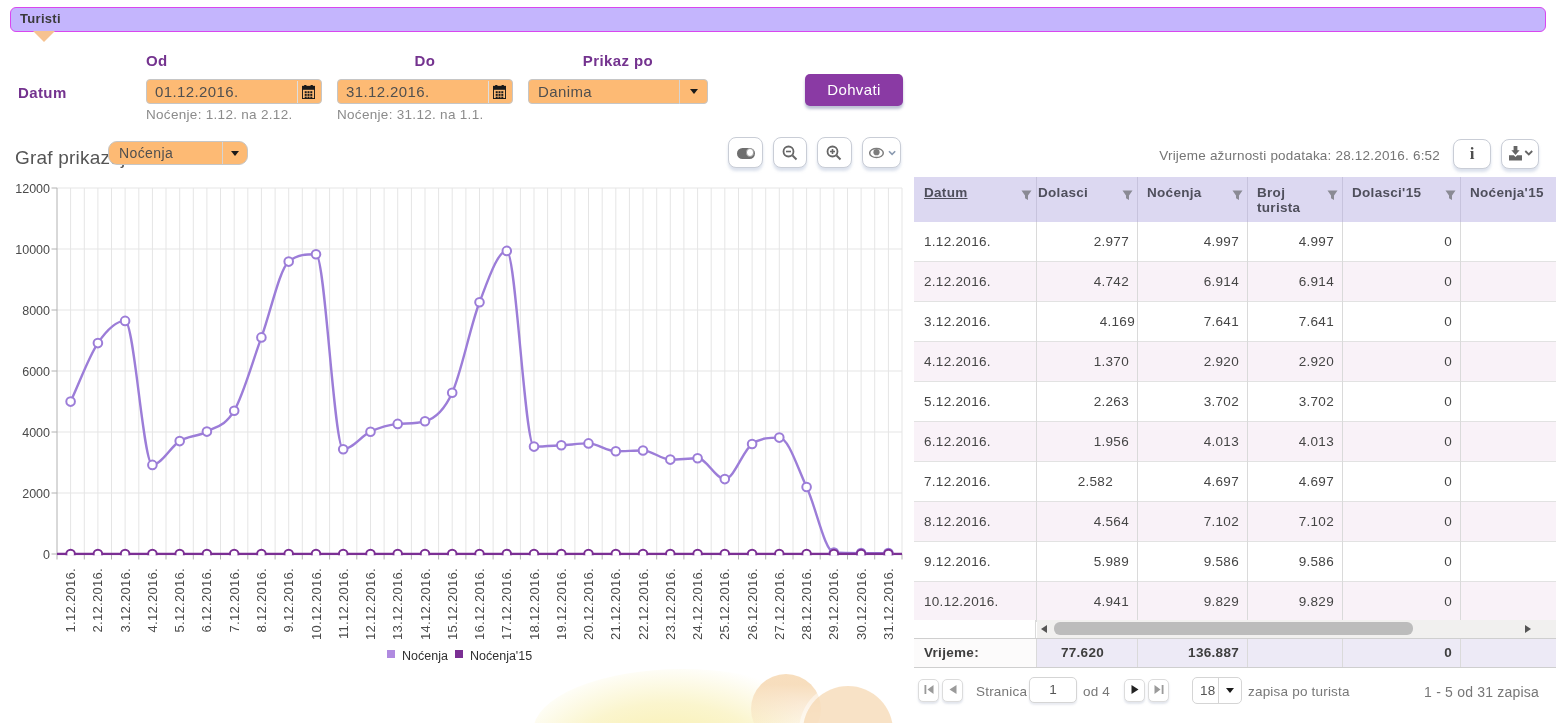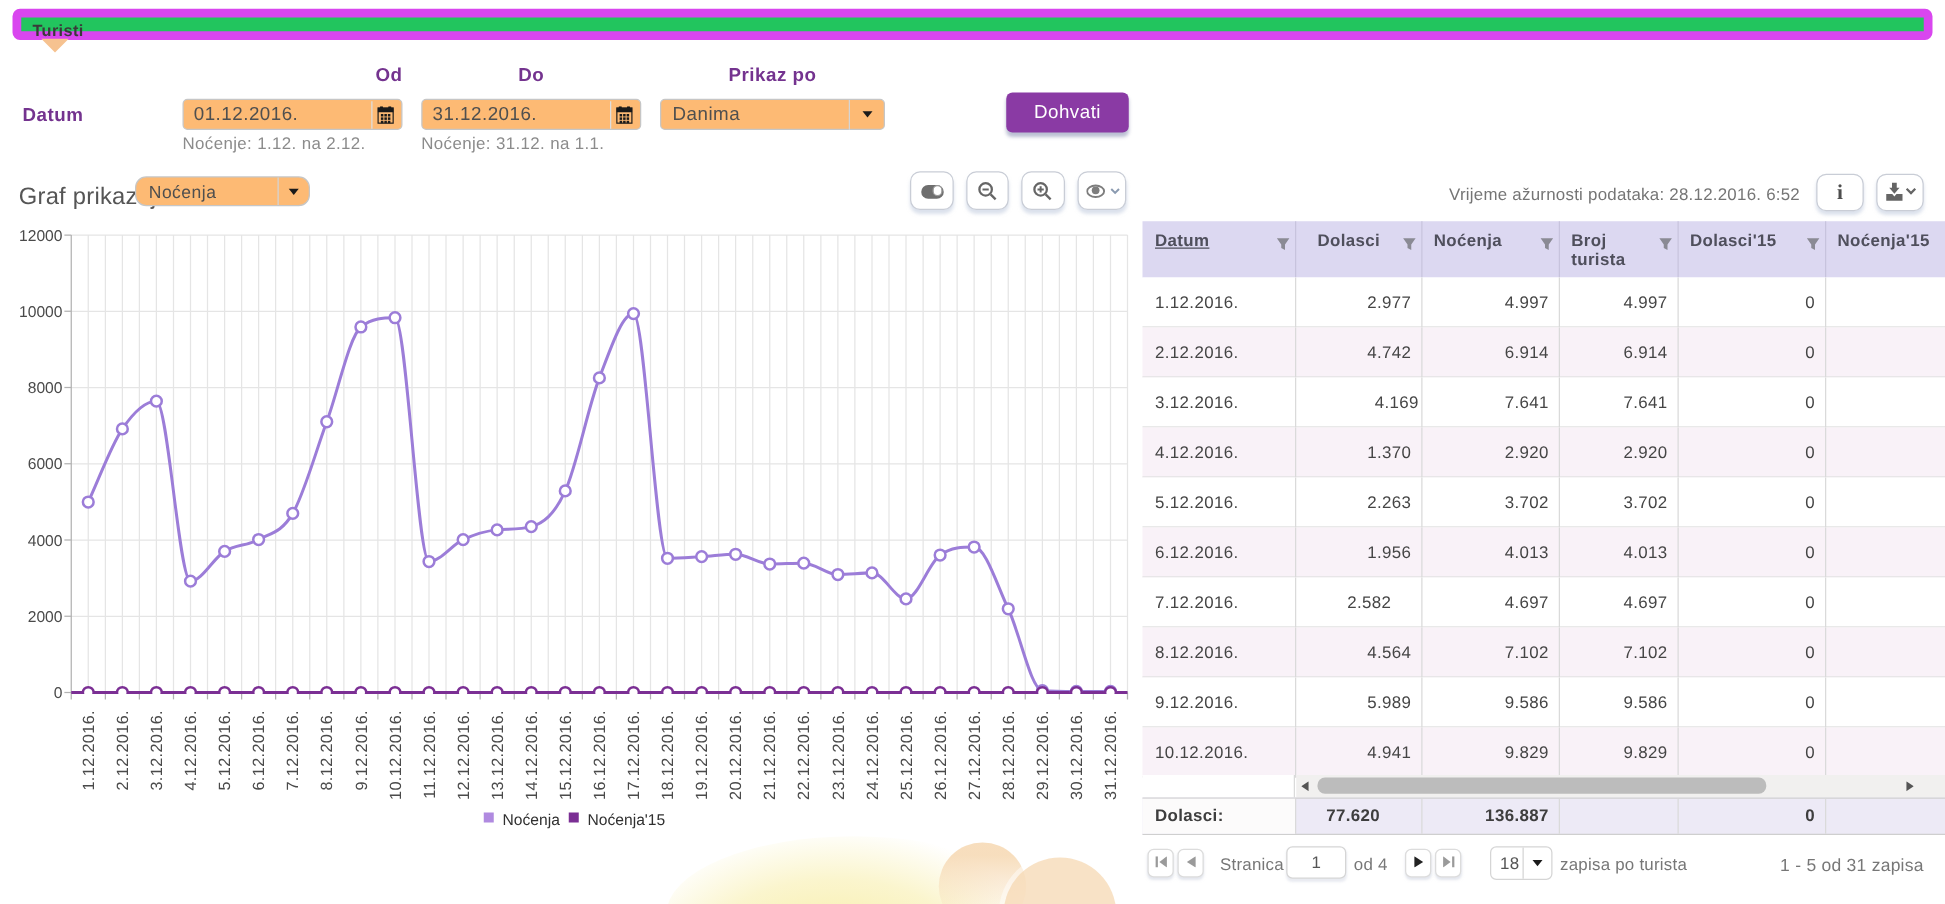--- a/index.html
+++ b/index.html
@@ -5,21 +5,21 @@
  font-family:"Liberation Sans",sans-serif;}
 .abs{position:absolute}
 
 #blob1{left:533px;top:669px;width:300px;height:125px;border-radius:50%;
  background:radial-gradient(ellipse at 45% 85%,rgba(247,235,150,.95) 0%,rgba(247,237,165,.55) 48%,rgba(247,238,170,0) 75%)}
 #blob2{left:751px;top:674px;width:70px;height:70px;border-radius:50%;
  background:linear-gradient(to bottom,rgba(246,216,178,.85) 15%,rgba(246,216,178,0) 90%)}
 #blob3{left:803px;top:686px;width:90px;height:90px;border-radius:50%;background:rgba(247,220,186,.82);box-shadow:0 0 0 4px rgba(255,255,255,.45)}
 #blob4{left:886px;top:414px;width:416px;height:416px;border-radius:50%;background:#fff}
 
-#tab{left:10px;top:7px;width:1536px;height:25px;background:#22c55e;border:7px solid #d946ef;
+#tab{left:10px;top:7px;width:1536px;height:25px;background:#c4b5fd;border:1px solid #d946ef;
  border-radius:6px;font-size:13px;font-weight:bold;color:#3a3a3a;line-height:22px;padding-left:9px;letter-spacing:.3px}
 #tabtri{left:33px;top:31px;width:0;height:0;border-left:11px solid transparent;border-right:11px solid transparent;border-top:11px solid #f6c290}
 
 .plabel{font-size:15px;font-weight:bold;color:#74338f;letter-spacing:.4px}
 .inputbox{height:25px;background:#fdba74;border:1px solid #c6c6c6;border-radius:4px;
  font-size:15px;color:#4f4f4f;letter-spacing:.4px}
 .note{font-size:13.5px;color:#8b8b8b;letter-spacing:.3px}
 .calico{position:absolute;top:5px;width:13px;height:14px}
 .ddsep{position:absolute;right:27px;top:0;width:1px;height:24px;background:#d4d4d4}
 .ddarr{position:absolute;right:9px;top:9px;width:0;height:0;border-left:4.5px solid transparent;border-right:4.5px solid transparent;border-top:5.5px solid #1a1a1a}
@@ -54,21 +54,21 @@
 .legsq{position:absolute;top:650px;width:8px;height:8px}
 </style></head>
 <body>
 <div class="abs" id="blob1"></div>
 <div class="abs" id="blob2"></div>
 <div class="abs" id="blob3"></div>
 <div class="abs" id="blob4"></div>
 <div class="abs" id="tab">Turisti</div>
 <div class="abs" id="tabtri"></div>
 
-<div class="abs plabel" style="left:146px;top:52px;width:176px;text-align:right">Od</div>
+<div class="abs plabel" style="left:146px;top:52px;width:176px;text-align:left">Od</div>
 <div class="abs plabel" style="left:337px;top:52px;width:176px;text-align:center">Do</div>
 <div class="abs plabel" style="left:528px;top:52px;width:180px;text-align:center">Prikaz po</div>
 <div class="abs plabel" style="left:18px;top:84px">Datum</div>
 
 <div class="abs inputbox" style="left:146px;top:79px;width:176px;padding:3px 0 0 8px">01.12.2016.
   <span style="position:absolute;right:23px;top:1px;width:1px;height:22px;background:#dedede"></span><svg class="calico" style="right:6px" viewBox="0 0 13 14">
       <g fill="#1a1a1a">
         <rect x="2" y="0" width="2.4" height="3" rx=".4"></rect>
         <rect x="8.6" y="0" width="2.4" height="3" rx=".4"></rect>
         <rect x="0.2" y="1.6" width="12.6" height="3.2"></rect>
@@ -380,21 +380,21 @@
       </g>
       <path d="M17.3,5 l3.5,3.5 L24.2,5" fill="none" stroke="#656565" stroke-width="1.8"></path>
     </svg></div>
 
 <div class="abs" id="grid">
 <div class="hrow"></div>
 <div class="hcell" style="left:0px;width:122px"><span style="text-decoration:underline">Datum</span></div>
 <svg class="funnel" style="left:107px" viewBox="0 0 11 11">
       <path d="M0.5,0.5 h10 L7,5.5 V10 L4,8.3 V5.5 Z" fill="#8a8a94"></path>
     </svg>
-<div class="hcell" style="left:130px;width:101px">Dolasci</div>
+<div class="hcell" style="left:114px;width:101px">Dolasci</div>
 <div class="hline" style="left:122px"></div>
 <svg class="funnel" style="left:208px" viewBox="0 0 11 11">
       <path d="M0.5,0.5 h10 L7,5.5 V10 L4,8.3 V5.5 Z" fill="#8a8a94"></path>
     </svg>
 <div class="hcell" style="left:223px;width:110px">Noćenja</div>
 <div class="hline" style="left:223px"></div>
 <svg class="funnel" style="left:318px" viewBox="0 0 11 11">
       <path d="M0.5,0.5 h10 L7,5.5 V10 L4,8.3 V5.5 Z" fill="#8a8a94"></path>
     </svg>
 <div class="hcell" style="left:333px;width:95px">Broj<br>turista</div>
@@ -543,21 +543,21 @@
       <svg style="position:absolute;left:4px;top:5px" width="6" height="8" viewBox="0 0 6 8">
         <path d="M6,0 L0,4 L6,8 Z" fill="#555"></path>
       </svg>
       <div id="sthumb"></div>
       <svg style="position:absolute;right:26px;top:5px" width="6" height="8" viewBox="0 0 6 8">
         <path d="M0,0 L6,4 L0,8 Z" fill="#555"></path>
       </svg>
     </div>
 <div style="position:absolute;left:0;top:443px;width:122px;height:18px;background:#fff;border-right:1px solid #dadada"></div>
 <div id="foot">
-<div class="fcell" style="left:0;width:122px;padding-left:10px;background:#fcfbfb;height:28px">Dolasci:</div>
+<div class="fcell" style="left:0;width:122px;padding-left:10px;background:#fcfbfb;height:28px">Vrijeme:</div>
 <div class="fcell num" style="left:122px;width:93px;text-align:center">77.620</div>
 <div class="fcell num" style="left:223px;width:102px;text-align:right">136.887</div>
 <div class="fcell num" style="left:333px;width:87px;text-align:right"></div>
 <div class="fcell num" style="left:428px;width:110px;text-align:right">0</div>
 <div class="fcell num" style="left:546px;width:106px;text-align:right"></div>
 <div class="vline" style="left:122px;height:28px"></div>
 <div class="vline" style="left:223px;height:28px"></div>
 <div class="vline" style="left:333px;height:28px"></div>
 <div class="vline" style="left:428px;height:28px"></div>
 <div class="vline" style="left:546px;height:28px"></div>

